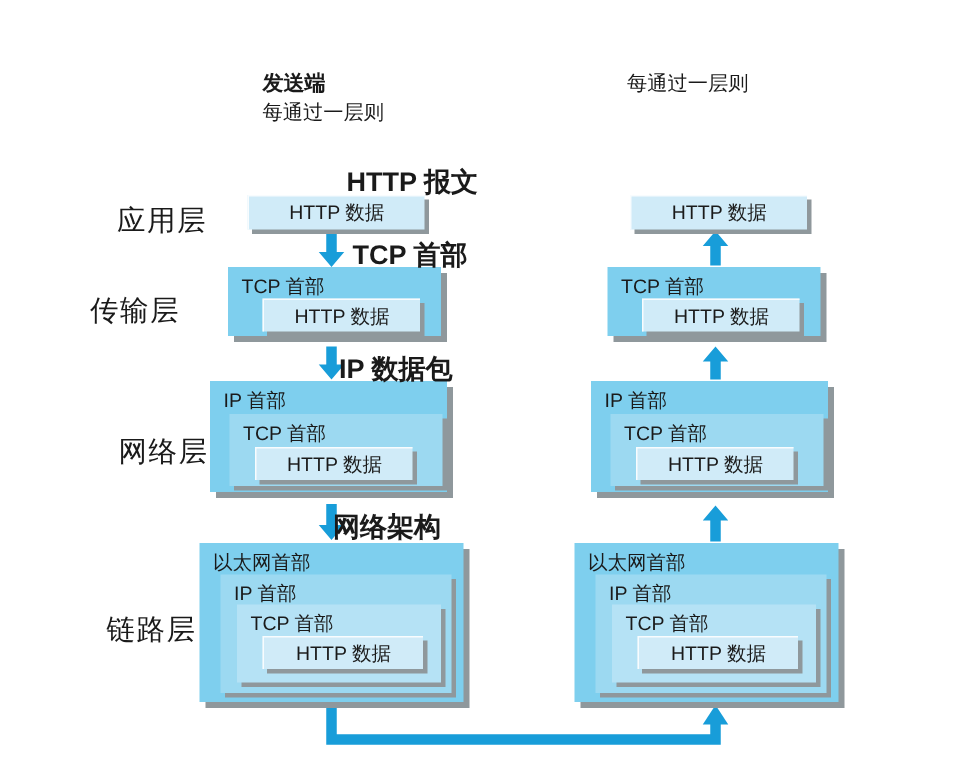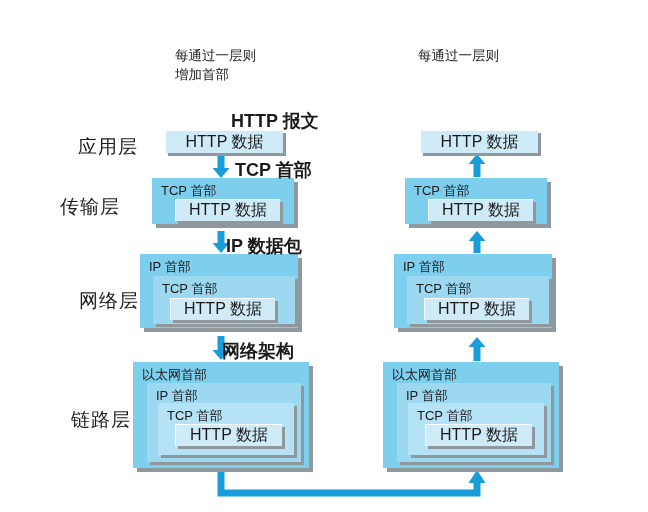--- a/index.html
+++ b/index.html
@@ -19,21 +19,21 @@
 
   .float-label { position:absolute; z-index:2; font-size:18px; white-space:nowrap;font-weight:bold; }
 
   .box { position:absolute; z-index:1; box-sizing:border-box; }
   .lv0   { background:var(--box-outer,#7ecfee);  box-shadow:4px 4px 0 var(--box-shadow,#8f989c); }
   .lv1   { background:var(--box-mid1,#9cd9f1);   box-shadow:3px 3px 0 var(--box-shadow,#8f989c); }
   .lv2   { background:var(--box-mid2,#b5e2f5);   box-shadow:3px 3px 0 var(--box-shadow,#8f989c); }
   .light { background:var(--box-light,#d0ebf8);  box-shadow:3px 3px 0 var(--box-shadow,#8f989c);
            border-top:1px solid rgba(255,255,255,.85); border-left:1px solid rgba(255,255,255,.85); }
   .box-title { padding:4px 0 0 9px; font-size:13px; white-space:nowrap; }
-  .center { display:flex; align-items:center; justify-content:center; font-size:16px; white-space:nowrap; }
+  .center { display:flex; align-items:center; justify-content:center; font-size:13px; white-space:nowrap; }
 </style>
 </head>
 <body>
 
 <div class="canvas">
 
   <svg class="arrows" width="648" height="512" viewBox="0 0 648 512">
 
     <polygon class="arrow-fill" points="217.5,154 224.5,154 224.5,168 229.5,168 221,178 212.5,168 217.5,168"></polygon>
     <polygon class="arrow-fill" points="217.5,231 224.5,231 224.5,243 229.5,243 221,253 212.5,243 217.5,243"></polygon>
@@ -46,22 +46,22 @@
     <path class="arrow-stroke" stroke-width="7" d="M221 465 L221 493 L477 493 L477 482"></path>
     <polygon class="arrow-fill" points="477,470 485.5,483 468.5,483"></polygon>
   </svg>
 
   <div class="layer-label" style="left:78px;top:134px">应用层</div>
   <div class="layer-label" style="left:60px;top:194px">传输层</div>
   <div class="layer-label" style="left:79px;top:288px">网络层</div>
   <div class="layer-label" style="left:71px;top:407px">链路层</div>
 
   <div class="col-header" style="left:175px;top:46px">
+    <div class="hdr-title">发送端</div>
     <div>每通过一层则</div>
-    <div>增加首部</div>
   </div>
   <div class="col-header" style="left:418px;top:46px">
     <div>每通过一层则</div>
   </div>
 
   <div class="float-label" style="left:231px;top:109px">HTTP 报文</div>
   <div class="float-label" style="left:235px;top:158px">TCP 首部</div>
   <div class="float-label" style="left:226px;top:234px">IP 数据包</div>
   <div class="float-label" style="left:222px;top:339px">网络架构</div>
 

